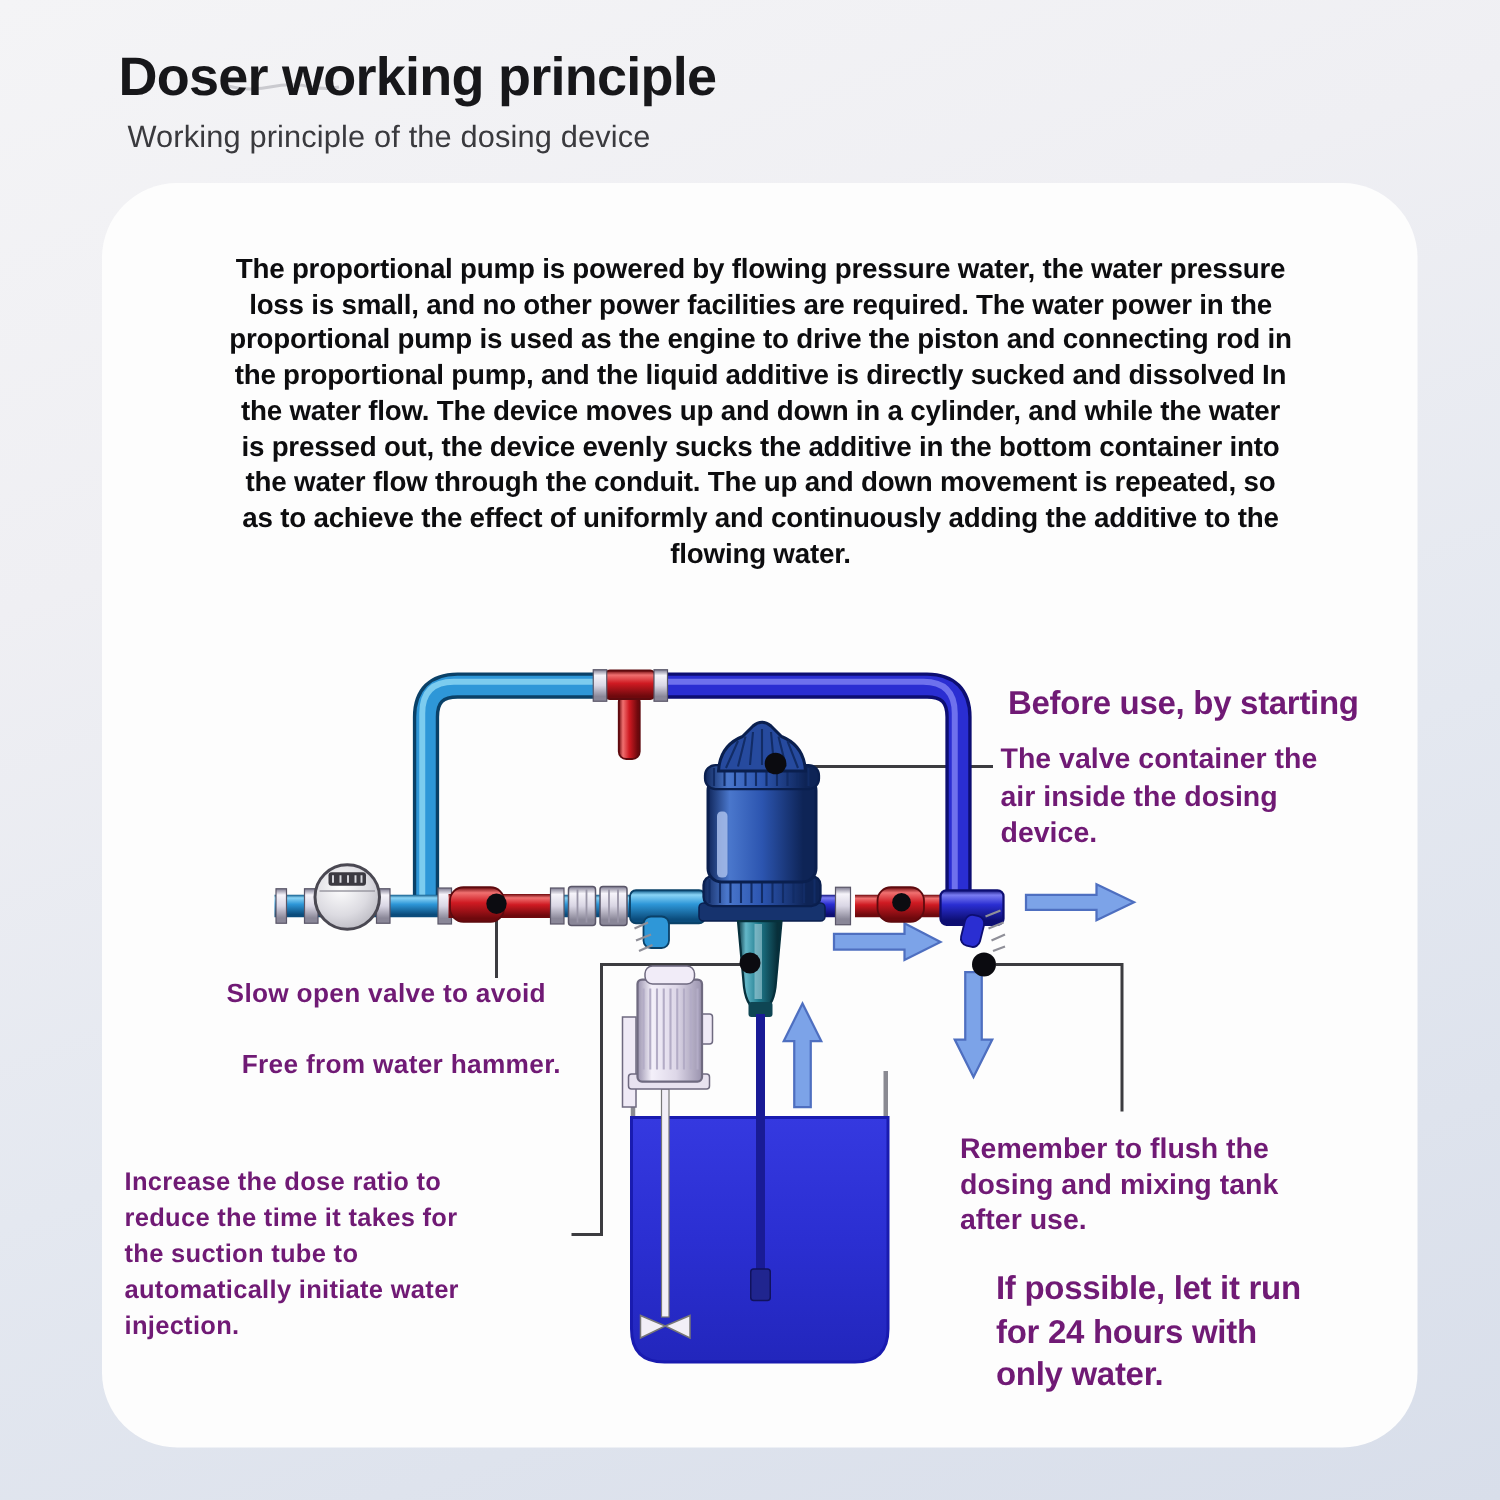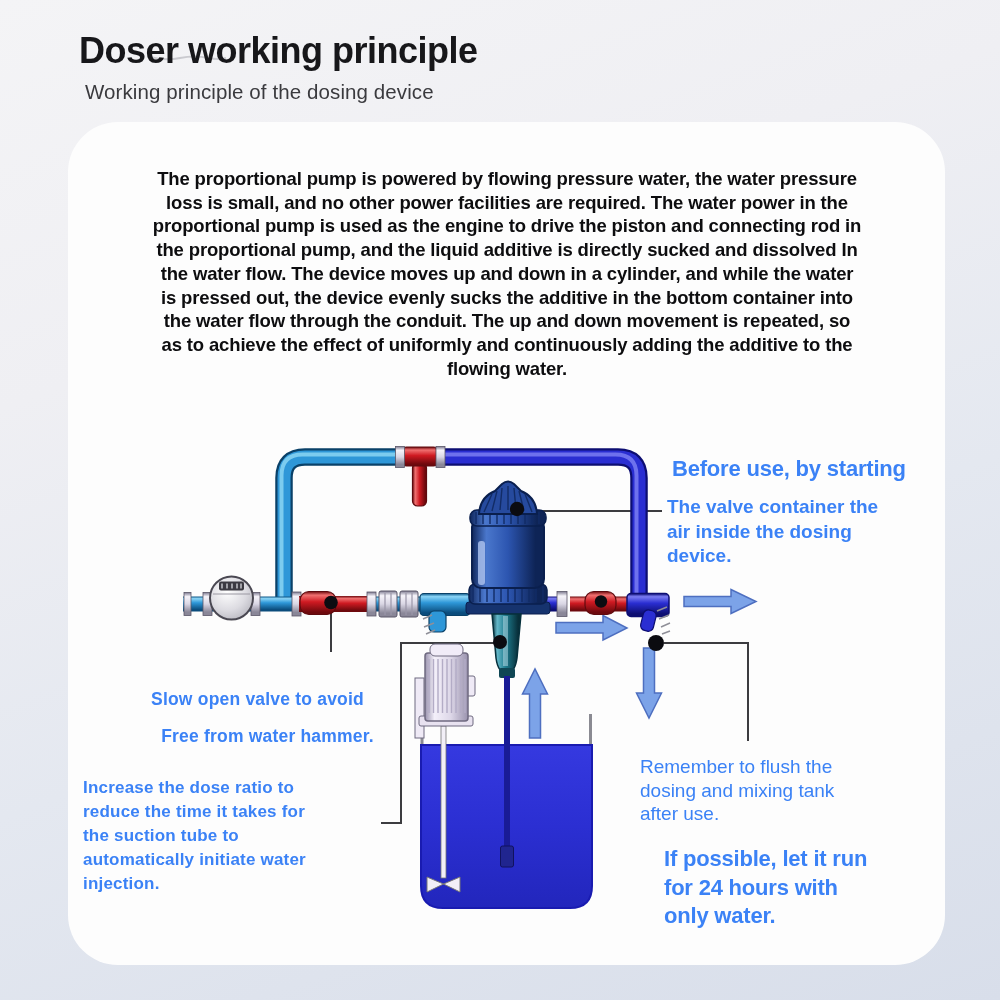--- a/index.html
+++ b/index.html
@@ -8,31 +8,31 @@
     font-family:"Liberation Sans","DejaVu Sans",sans-serif;
     background:linear-gradient(160deg,#f4f4f6 0%,#efeff3 30%,#e4e8f0 60%,#d8deea 100%);
     position:relative;
   }
   .abs{position:absolute;}
   .card{
     left:68px;top:122px;width:877px;height:843px;
     background:#fdfdfd;border-radius:50px;z-index:1;
   }
   svg.diagram{left:0;top:0;width:1000px;height:1000px;z-index:2;pointer-events:none;}
-  .txt{z-index:3;color:#3b82f6;font-weight:700;}
+  .txt{z-index:3;color:#701a75;font-weight:700;}
   .pre{white-space:pre-line;}
   .page-title{left:79px;top:30px;font-size:36px;font-weight:800;letter-spacing:-0.5px;color:#17171a;}
   .page-subtitle{left:85px;top:80px;font-size:20.5px;font-weight:400;color:#3a3a3e;letter-spacing:0.1px;}
   .paragraph{left:84px;top:167px;width:846px;font-size:18.5px;line-height:23.7px;letter-spacing:-0.15px;color:#0d0d0f;text-align:center;}
   .before-title{left:672px;top:456px;font-size:22px;font-weight:800;letter-spacing:-0.2px;}
   .before-body{left:667px;top:495px;font-size:19px;line-height:24.5px;font-weight:800;}
-  .slow-open{left:95px;top:689px;width:325px;text-align:center;font-size:17.5px;letter-spacing:0.2px;font-weight:800;}
-  .water-hammer{left:100px;top:726px;width:335px;text-align:center;font-size:17.5px;letter-spacing:0.2px;font-weight:800;}
+  .slow-open{left:95px;top:652px;width:325px;text-align:center;font-size:17.5px;letter-spacing:0.2px;font-weight:800;}
+  .water-hammer{left:100px;top:699px;width:335px;text-align:center;font-size:17.5px;letter-spacing:0.2px;font-weight:800;}
   .increase{left:83px;top:776px;font-size:17px;line-height:24px;letter-spacing:0.2px;font-weight:800;}
-  .remember{left:640px;top:755px;font-size:19px;line-height:23.5px;font-weight:400;}
+  .remember{left:640px;top:755px;font-size:19px;line-height:23.5px;font-weight:700;}
   .if-possible{left:640px;top:845px;font-size:22px;line-height:28.5px;font-weight:800;letter-spacing:-0.2px;margin-left:24px;}
 </style>
 </head>
 <body>
 
 <div class="abs card"></div>
 
 <div class="abs txt page-title">Doser working principle</div>
 <div class="abs txt page-subtitle">Working principle of the dosing device</div>
 

